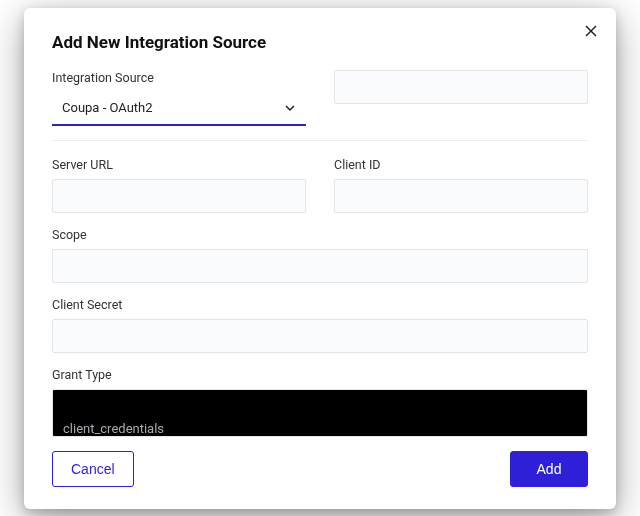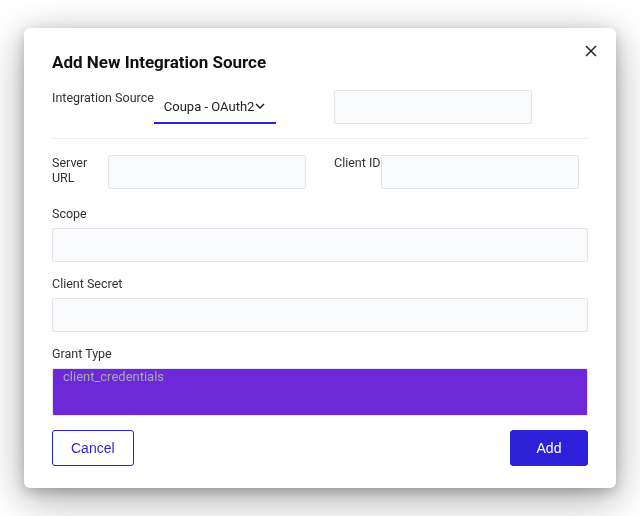--- a/index.html
+++ b/index.html
@@ -50,20 +50,21 @@
       margin-top: 4px;
     }
     .row {
       display: flex;
       gap: 28px;
       margin-bottom: 14px;
     }
     .field {
       flex: 1;
       display: flex;
+      flex-direction: column;
     }
     .field-full {
       width: 100%;
       display: flex;
       flex-direction: column;
       margin-bottom: 14px;
     }
     .label {
       font-size: 12.5px;
       color: #333;
@@ -101,27 +102,27 @@
       color: #222;
     }
     .divider {
       border: none;
       border-top: 1px solid #eceef0;
       margin: 8px 0 16px 0;
     }
     .readonly-input {
       height: 48px;
       border: 1px solid #e4e6ea;
-      background: #6d28d9;
+      background: #000000;
       border-radius: 2px;
       padding: 0 10px;
       font-size: 13px;
       color: #a6aab0;
       display: flex;
-      align-items: flex-start;
+      align-items: flex-end;
     }
     .footer {
       display: flex;
       justify-content: space-between;
       gap: 12px;
       margin-top: 14px;
     }
     .btn {
       height: 36px;
       min-width: 78px;

